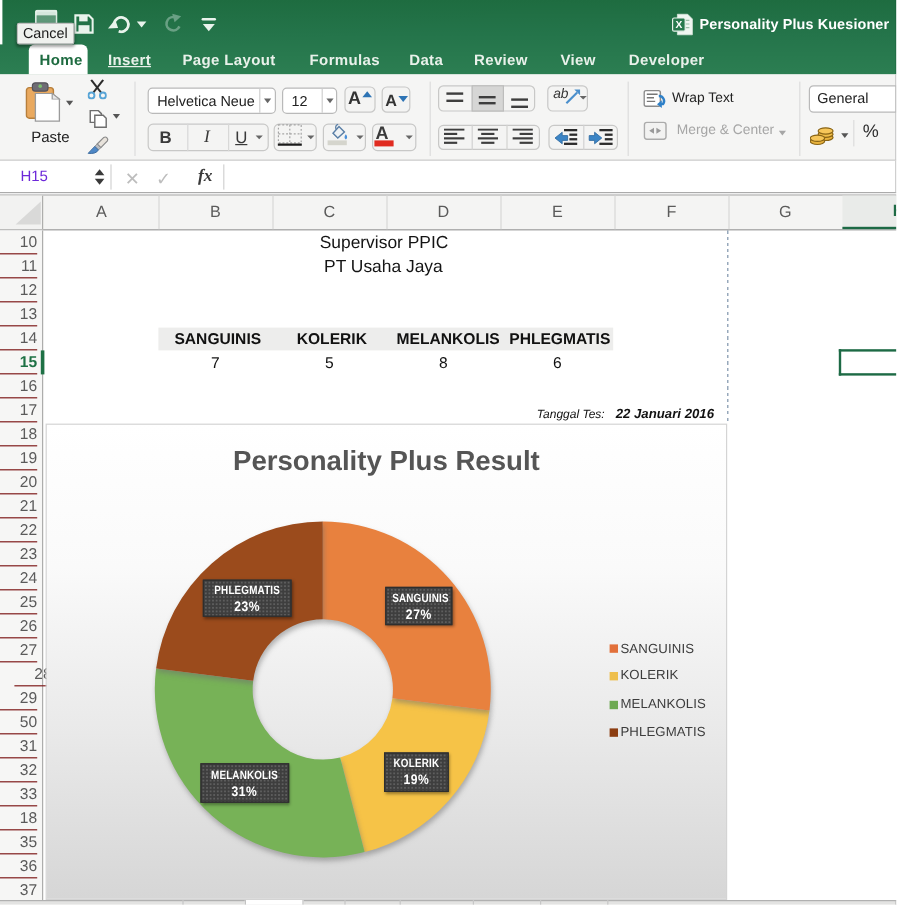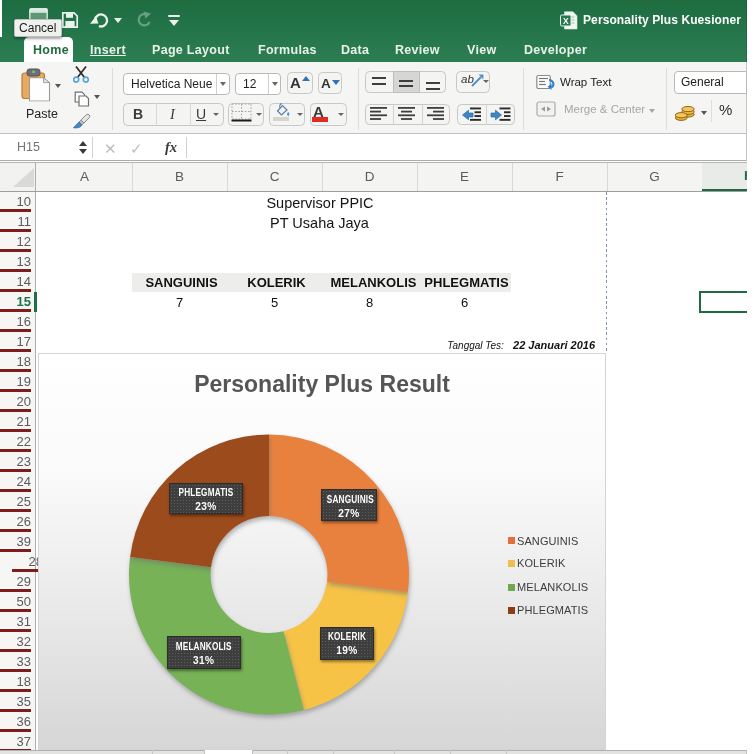--- a/index.html
+++ b/index.html
@@ -17,21 +17,21 @@
 .combo{background:#fff;border:1px solid #B9B9B9;border-radius:4px;font-size:12px;color:#222;}
 .caret{width:0;height:0;border-left:3.5px solid transparent;border-right:3.5px solid transparent;border-top:4px solid #666;}
 .sep{width:1px;background:#DDDDDC;top:68px;height:62px;}
 
 #fbar{left:0;top:133.5px;width:747px;height:27px;border-right:1px solid #C4C4C4;background:#fff;border-bottom:1px solid #ABABAB;}
 
 #colhead{left:0;top:162px;width:747px;height:30px;border-right:1px solid #C4C4C4;background:#F4F4F3;border-top:1px solid #B4B4B4;border-bottom:1.5px solid #9E9E9E;}
 .colL{top:169px;height:16px;font-size:13.5px;color:#5B5B5B;text-align:center;}
 .colsep{top:163px;height:28px;width:1px;background:#D8D8D7;}
 
-.rowL{left:0;width:31px;height:20px;line-height:20px;font-size:13px;color:#5B5B5B;text-align:right;border-bottom:3px solid #7f1d1d;}
+.rowL{left:0;width:31px;height:20px;line-height:20px;font-size:13px;color:#5B5B5B;text-align:right;border-bottom:1px solid #7f1d1d;}
 #rowstrip{left:0;top:192px;width:36px;height:558px;background:#F6F6F5;border-right:1px solid #ADADAC;}
 
 .cellt{font-size:13px;color:#111;text-align:center;height:19.8px;}
 
 #chart{left:38px;top:353px;width:568px;height:396.5px;border:1px solid #D4D4D4;background:linear-gradient(180deg,#FFFFFF 0%,#FAFAFA 30%,#E9E9E9 65%,#D6D6D6 100%);}
 .dlabel{background-color:#3E3E3E;background-image:radial-gradient(#5E5E5E 0.7px,transparent 0.9px);background-size:3px 3px;color:#fff;font-weight:bold;text-align:center;box-shadow:1px 1.5px 2.5px rgba(0,0,0,.4);border:1px solid #2E2E2E;}
 .dl1{display:block;font-size:10px;transform:scaleX(0.82);letter-spacing:0.2px;line-height:13px;margin-top:2.5px;}
 .dl2{display:block;font-size:11.5px;transform:scaleX(0.88);letter-spacing:0.5px;line-height:14px;}
 .legsq{width:7px;height:7px;}
 .legtx{font-size:11px;color:#3C3C3C;letter-spacing:0.1px;white-space:nowrap;}
@@ -266,21 +266,21 @@
  <ellipse cx="6.2" cy="12.8" rx="6" ry="2.6" fill="#E8B23C" stroke="#8A6516" stroke-width="1"></ellipse>
  <ellipse cx="6.2" cy="10.2" rx="6" ry="2.6" fill="#F6C65A" stroke="#8A6516" stroke-width="1"></ellipse>
 </svg>
 <div class="abs" style="left:701px;top:111px;">
     <div class="caret" style="border-top-color:#555;"></div>
   </div>
 <div class="abs" style="left:711px;top:100px;width:1px;height:22px;background:#DDDDDC;"></div>
 <div class="abs" style="left:719px;top:101px;font-size:15px;color:#2e2e2e;">%</div>
 
 <div id="fbar" class="abs"></div>
-<div class="abs" style="left:17px;top:140px;font-size:12.5px;color:#737373;">H15</div>
+<div class="abs" style="left:17px;top:140px;font-size:12.5px;color:#6d28d9;">H15</div>
 <div class="abs" style="left:79px;top:141px;width:0;height:0;border-left:4px solid transparent;border-right:4px solid transparent;border-bottom:5px solid #3a3a3a;"></div>
 <div class="abs" style="left:79px;top:149px;width:0;height:0;border-left:4px solid transparent;border-right:4px solid transparent;border-top:5px solid #3a3a3a;"></div>
 <div class="abs" style="left:92px;top:137px;width:1px;height:21px;background:#D2D2D2;"></div>
 <div class="abs" style="left:104px;top:140px;font-size:15px;color:#BDBDBD;">✕</div>
 <div class="abs" style="left:130px;top:140px;font-size:15px;color:#BDBDBD;">✓</div>
 <div class="abs" style="left:165px;top:139px;font-size:14.5px;color:#3a3a3a;font-style:italic;font-family:'Liberation Serif',serif;font-weight:bold;">fx</div>
 <div class="abs" style="left:186px;top:137px;width:1px;height:21px;background:#D2D2D2;"></div>
 
 <div id="colhead" class="abs"></div>
 <div class="abs" style="left:0;top:163px;width:36px;height:27.5px;background:#F2F2F1;border-right:1.5px solid #ADADAC;"></div>
@@ -317,21 +317,21 @@
 <div class="abs rowL" style="left:0;top:332px;">17</div>
 <div class="abs rowL" style="left:0;top:352px;">18</div>
 <div class="abs rowL" style="left:0;top:372px;">19</div>
 <div class="abs rowL" style="left:0;top:392px;">20</div>
 <div class="abs rowL" style="left:0;top:412px;">21</div>
 <div class="abs rowL" style="left:0;top:432px;">22</div>
 <div class="abs rowL" style="left:0;top:452px;">23</div>
 <div class="abs rowL" style="left:0;top:472px;">24</div>
 <div class="abs rowL" style="left:0;top:492px;">25</div>
 <div class="abs rowL" style="left:0;top:512px;">26</div>
-<div class="abs rowL" style="left:0;top:532px;">39</div>
+<div class="abs rowL" style="left:0;top:532px;">27</div>
 <div class="abs rowL" style="left:0;top:552px;margin-left:12px;">28</div>
 <div class="abs rowL" style="left:0;top:572px;">29</div>
 <div class="abs rowL" style="left:0;top:592px;">50</div>
 <div class="abs rowL" style="left:0;top:612px;">31</div>
 <div class="abs rowL" style="left:0;top:632px;">32</div>
 <div class="abs rowL" style="left:0;top:652px;">33</div>
 <div class="abs rowL" style="left:0;top:672px;">18</div>
 <div class="abs rowL" style="left:0;top:692px;">35</div>
 <div class="abs rowL" style="left:0;top:712px;">36</div>
 <div class="abs rowL" style="left:0;top:732px;text-align:right;">37</div>

